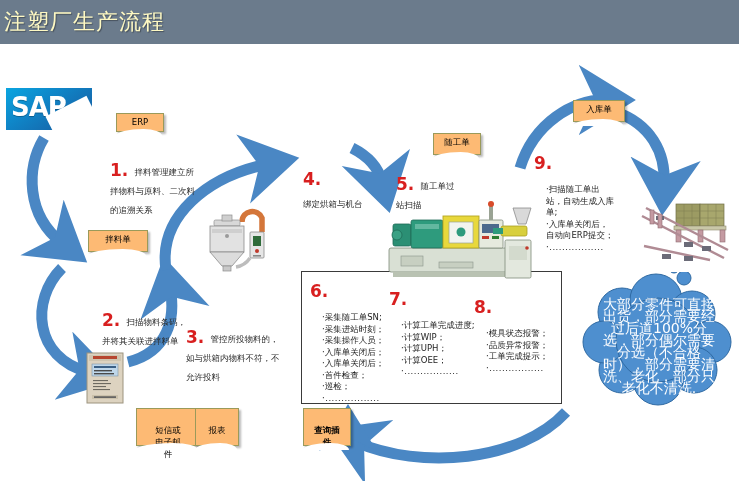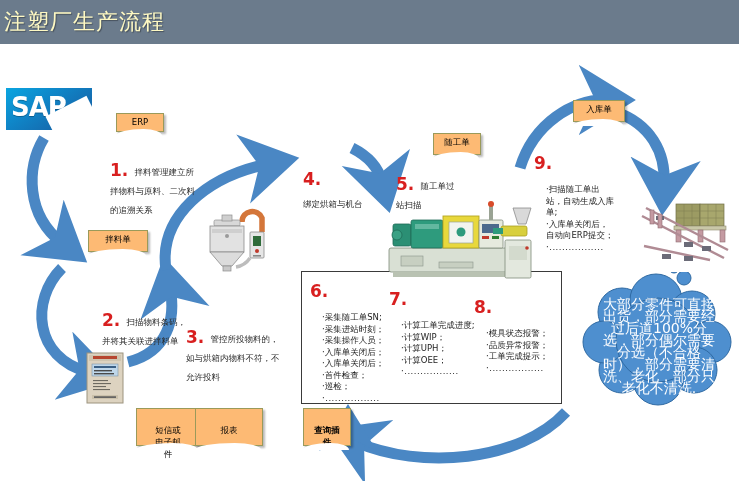--- a/index.html
+++ b/index.html
@@ -149,21 +149,21 @@
 
   <div class="note curl" style="left:573px;top:100px;width:52px;height:22px;">
     <span>入库单</span>
   </div>
 
   <div class="note curl" style="left:136px;top:408px;width:64px;height:38px;white-space:pre-line;line-height:12px;">
     <span>短信或
 电子邮
 件</span>
   </div>
-  <div class="note curl" style="left:195px;top:408px;width:68px;height:38px;white-space:pre-line;line-height:12px;">
+  <div class="note curl" style="left:195px;top:408px;width:44px;height:38px;white-space:pre-line;line-height:12px;">
     <span>报表</span>
   </div>
   <div class="note curl" style="left:303px;top:408px;width:48px;height:38px;white-space:pre-line;line-height:12px;font-weight:bold;">
     <span>查询插
 件</span>
   </div>
 
   <div class="step" style="left:110px;top:160px;width:88px;">
     <span class="num">1.</span>
     <span class="txt">拌料管理建立所拌物料与原料、二次料的追溯关系</span>

